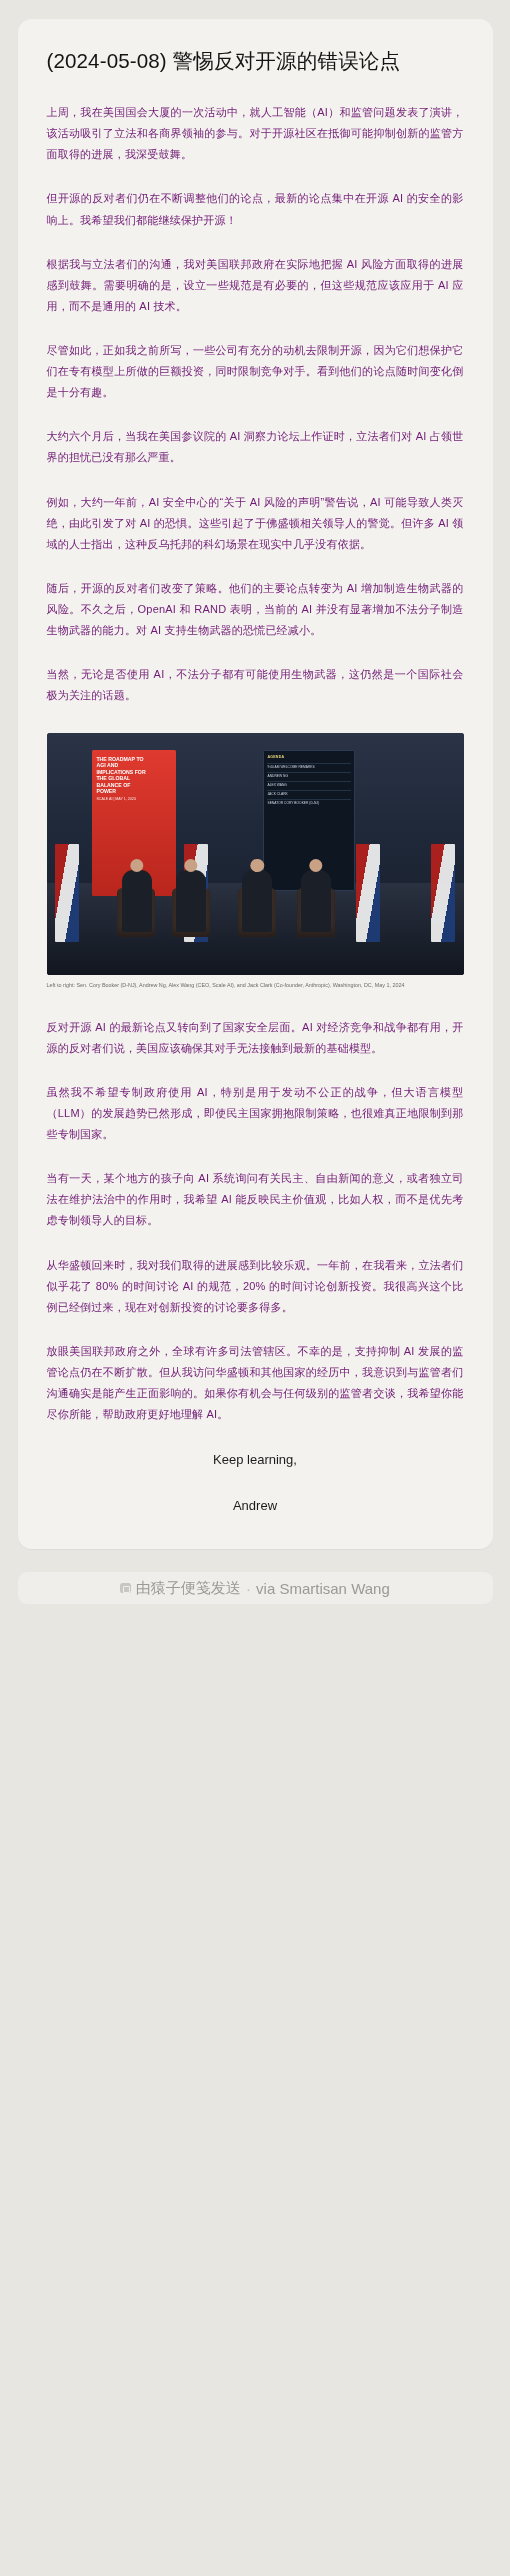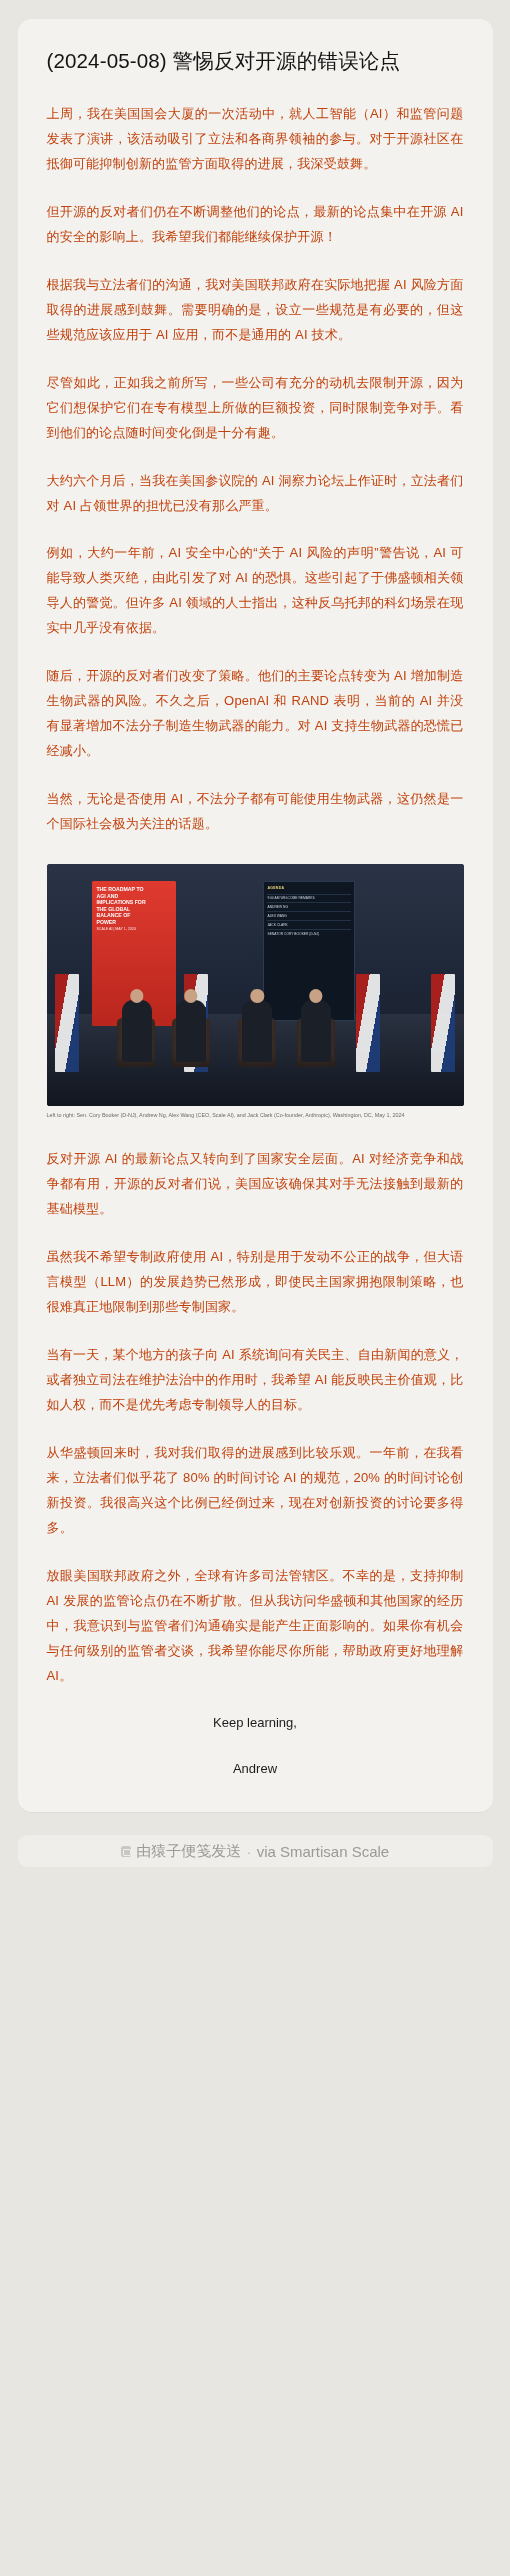--- a/index.html
+++ b/index.html
@@ -32,23 +32,23 @@
   }
   .article-title {
     font-size: 20.6px;
     line-height: 1.34;
     font-weight: normal;
     color: #141414;
     letter-spacing: 0.1px;
     margin: 0 0 28px 0;
   }
   p.para {
-    font-size: 13px;
+    font-size: 11px;
     line-height: 1.92;
-    color: #c2410c;
+    color: #701a75;
     margin: 0 0 23px 0;
     text-align: justify;
     letter-spacing: 0.2px;
   }
   p.para:last-of-type { margin-bottom: 0; }
   .figure {
     margin: 27px 0 28px 0;
     width: 100%;
   }
   .figure-image {
@@ -275,17 +275,17 @@
 
     <p class="signoff">Keep learning,</p>
     <p class="signoff">Andrew</p>
 
   </div>
 
   <div class="footer-bar">
     <span class="footer-logo"></span>
     <span>由猿子便笺发送</span>
     <span class="footer-sep">·</span>
-    <span>via Smartisan Scale</span>
+    <span>via Smartisan Wang</span>
   </div>
 
 </div>
 
 
 </body></html>

